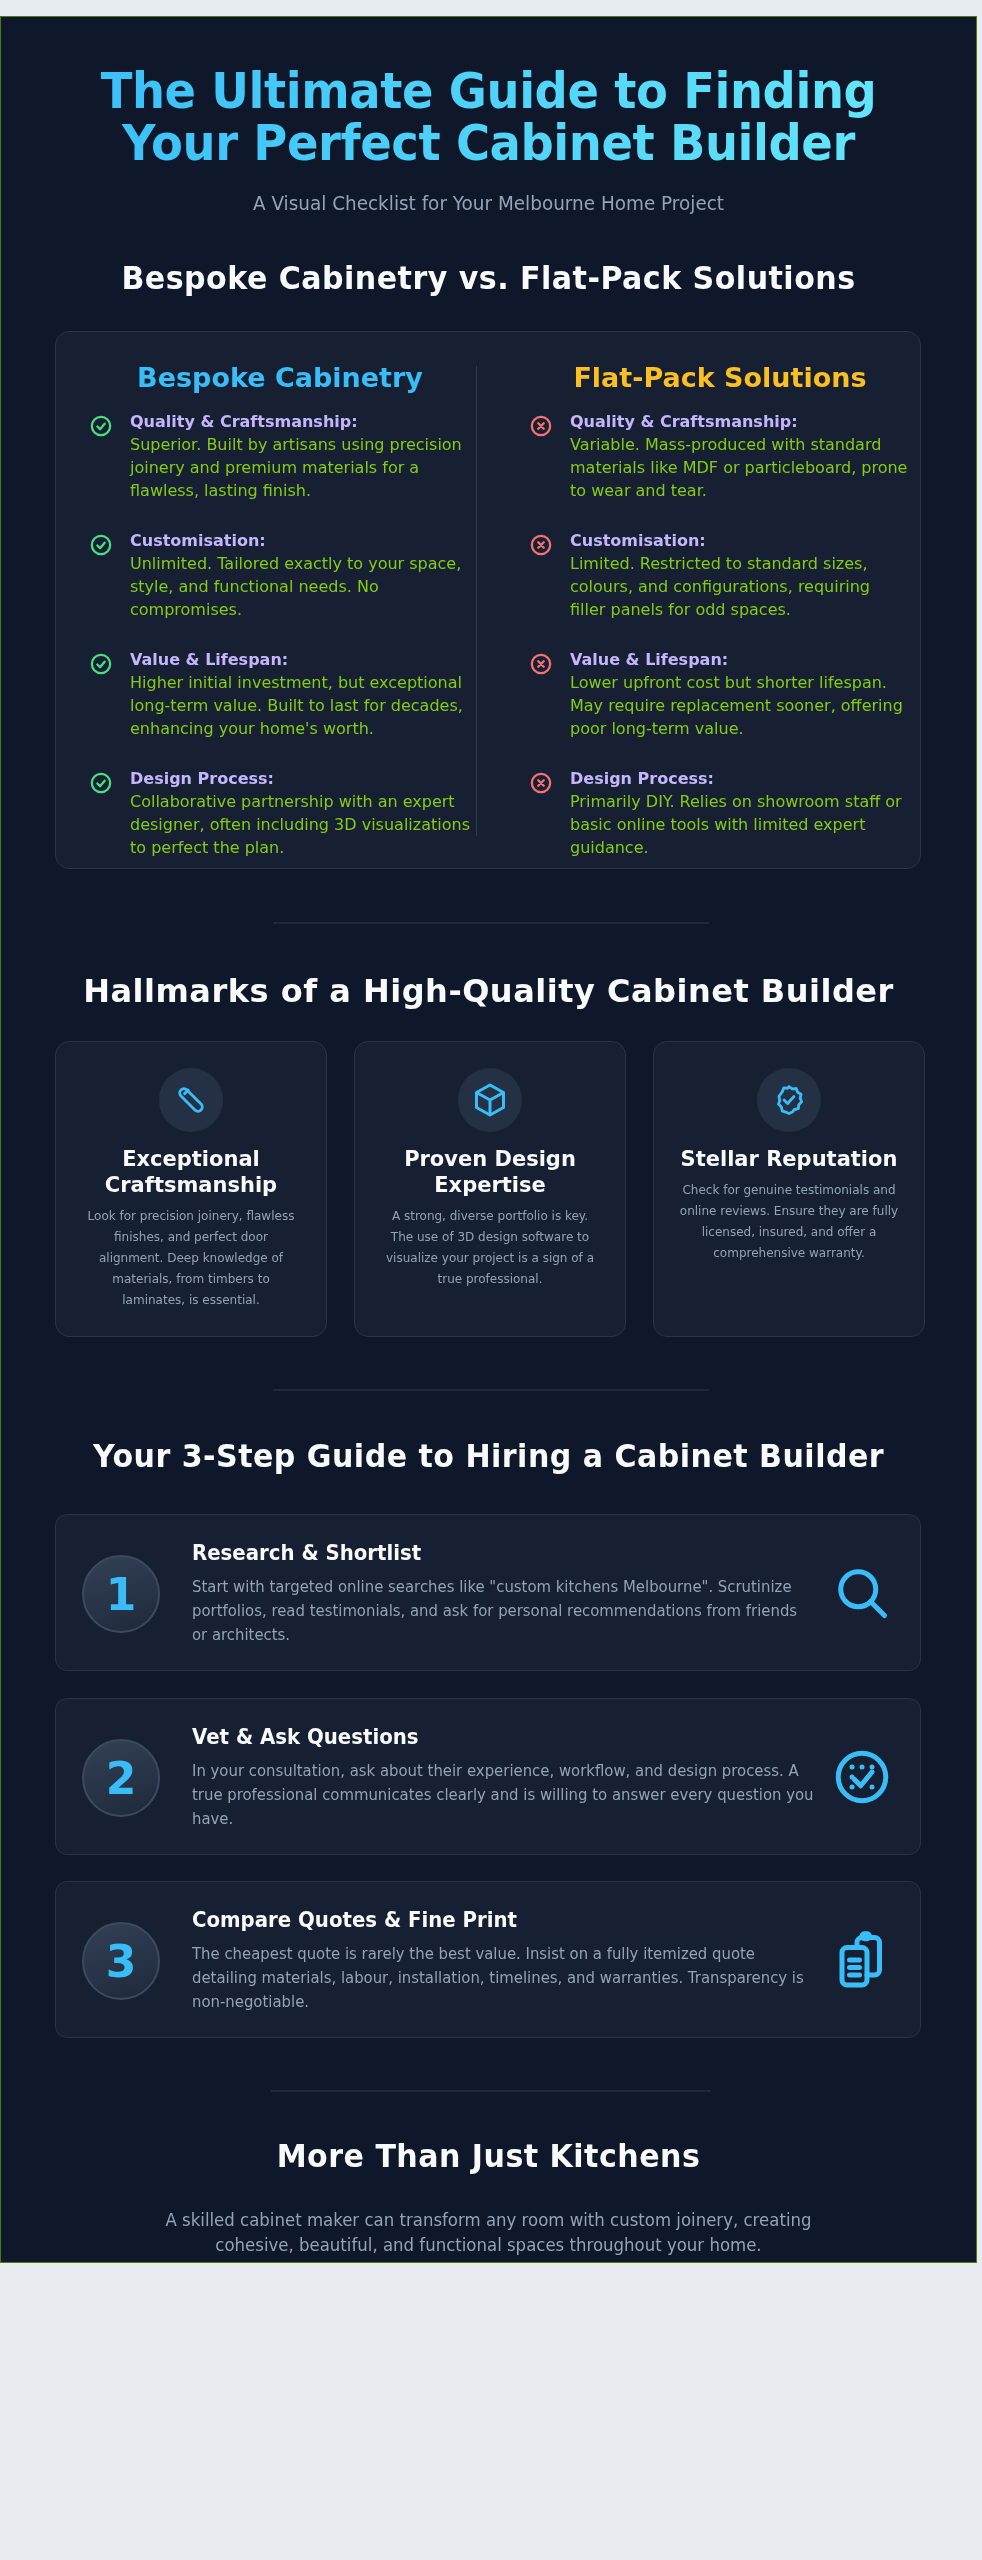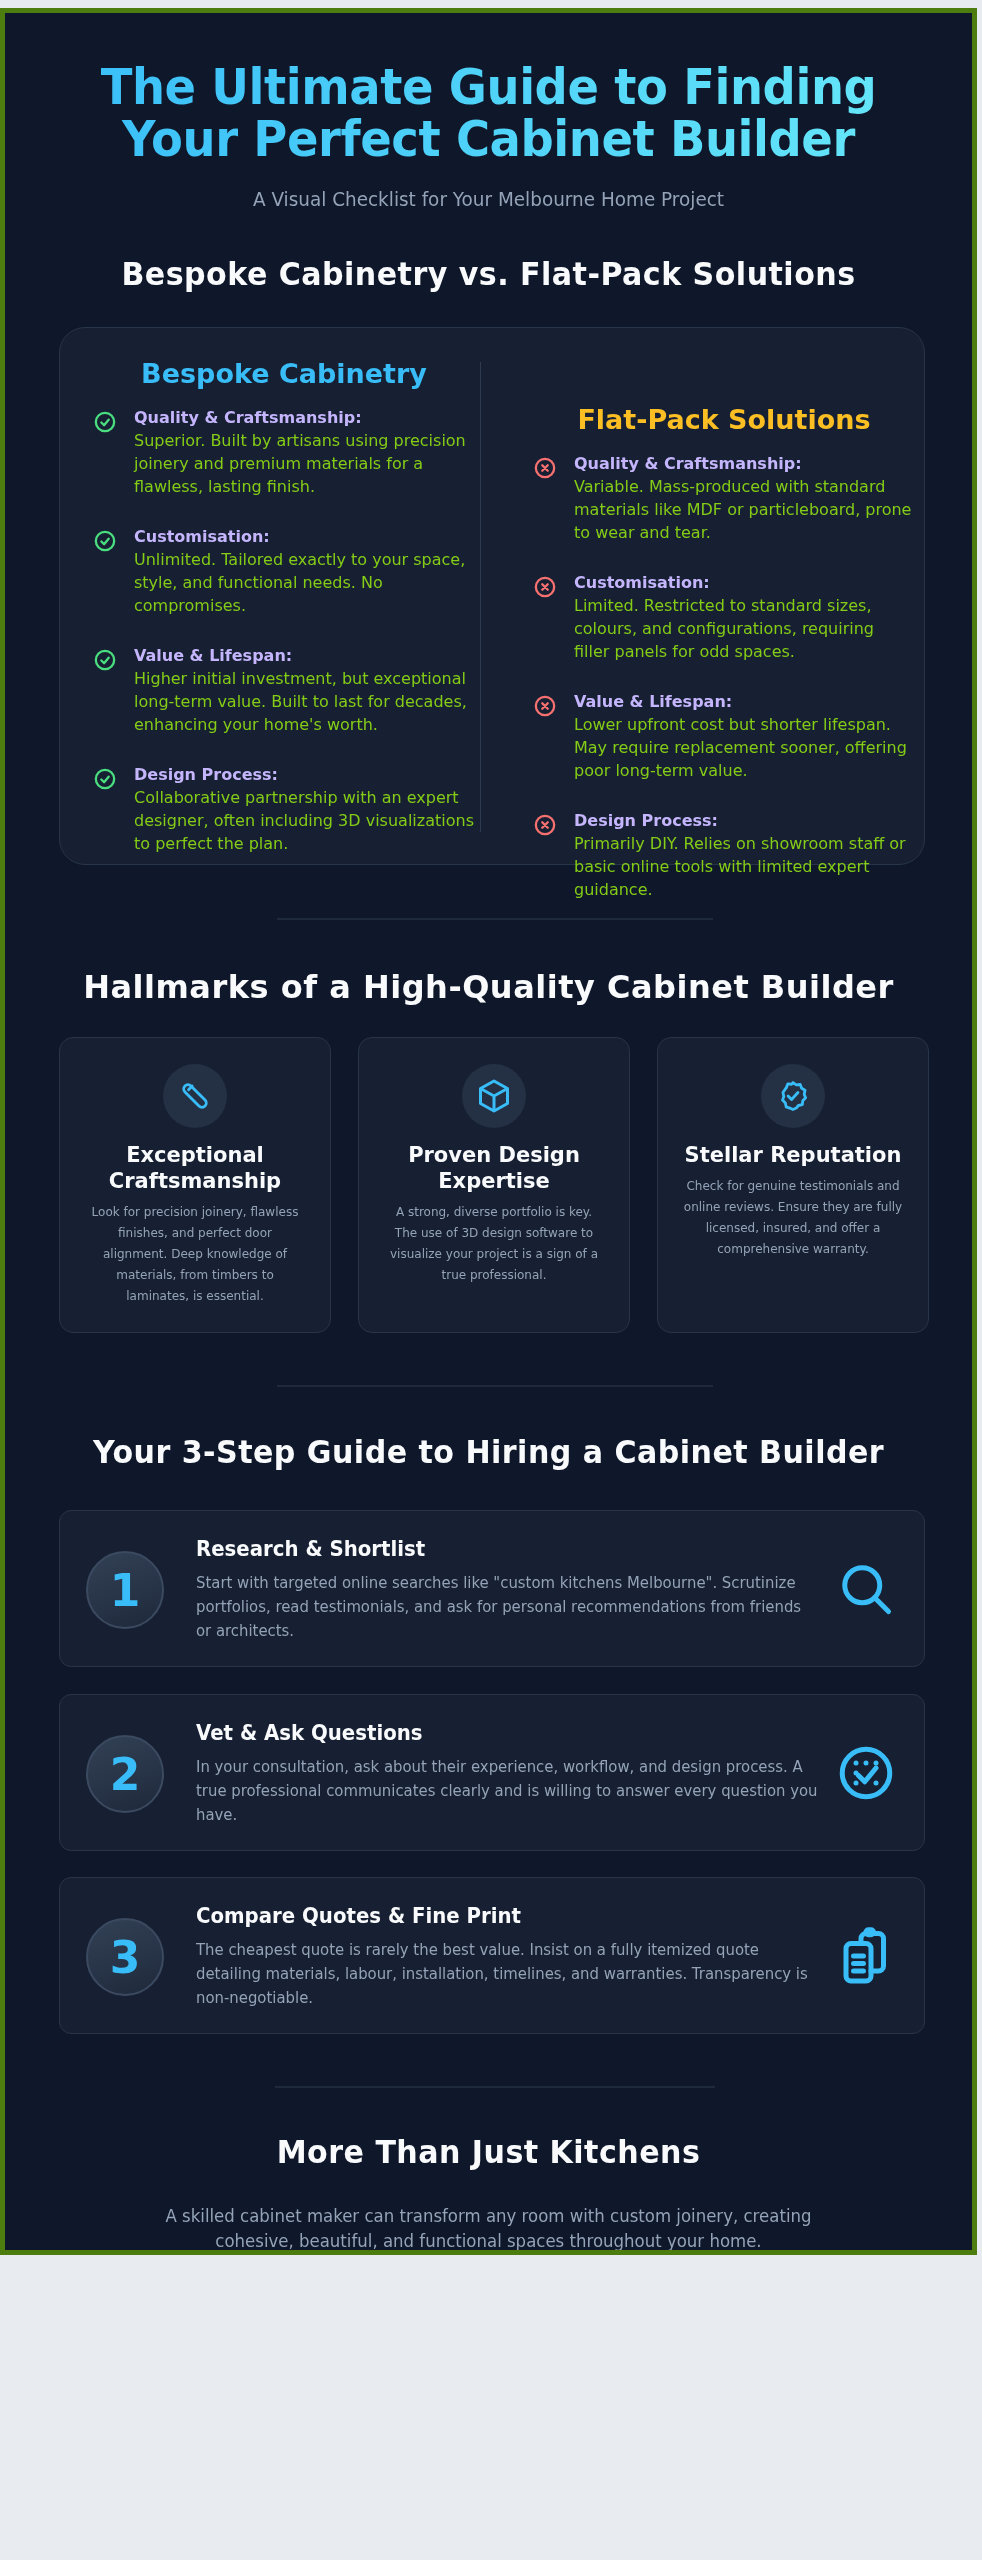--- a/index.html
+++ b/index.html
@@ -1,43 +1,43 @@
 <!DOCTYPE html>
 <html><head>
 <meta charset="utf-8">
 <style>
   * { box-sizing: border-box; margin: 0; padding: 0; }
   html, body { width: 982px; height: 2560px; background: #e8ebef; }
   body { font-family: "DejaVu Sans", sans-serif; color: #f1f5f9; }
   .page {
-    position: absolute; left: 0; top: 8px; width: 977px; height: 2247px;
-    background: #0f172a; border: 5px solid #4d7c0f; overflow: hidden;
+    position: absolute; left: 0; top: 16px; width: 977px; height: 2247px;
+    background: #0f172a; border: 1px solid #4d7c0f; overflow: hidden;
   }
   .header { text-align: center; padding-top: 48px; }
   .main-title {
     font-size: 50px; font-weight: bold; line-height: 52px; letter-spacing: -0.5px;
     color: #38bdf8;
     background: linear-gradient(90deg, #38bdf8, #67e8f9);
     -webkit-background-clip: text; background-clip: text; -webkit-text-fill-color: transparent;
     transform: scaleX(0.93); transform-origin: center;
   }
   .subtitle { margin-top: 22px; font-size: 20px; color: #94a3b8; transform: scaleX(0.92); }
   .section-title {
     text-align: center; font-size: 32px; font-weight: bold; color: #f8fafc; letter-spacing: 0.5px;
   }
   .sec1-title { position: absolute; top: 242px; left: 0; right: 0; transform: scaleX(0.94); }
 
   .compare-card {
     position: absolute; top: 314px; left: 54px; width: 866px; height: 538px;
-    background: #172032; border: 1px solid #273449; border-radius: 26px;
+    background: #172032; border: 1px solid #273449; border-radius: 14px;
   }
   .compare-divider { position: absolute; left: 420px; top: 34px; width: 1px; height: 470px; background: #2d3a4f; }
   .col { position: absolute; top: 30px; width: 380px; }
   .col.left { left: 34px; }
-  .col.right { left: 474px; margin-top: 46px; }
+  .col.right { left: 474px; }
   .col-title { text-align: center; font-size: 27px; font-weight: bold; margin-bottom: 18px; }
   .col.left .col-title { color: #38bdf8; }
   .col.right .col-title { color: #fbbf24; }
   .item { display: flex; margin-bottom: 28px; }
   .item-icon { width: 40px; flex: none; padding-top: 4px; }
   .item-text { flex: 1; }
   .item-head { font-size: 16px; font-weight: bold; color: #c4b5fd; line-height: 22px; }
   .item-body { font-size: 16px; color: #84cc16; line-height: 23px; }
 
   .hr { position: absolute; height: 2px; background: #1e293b; }

